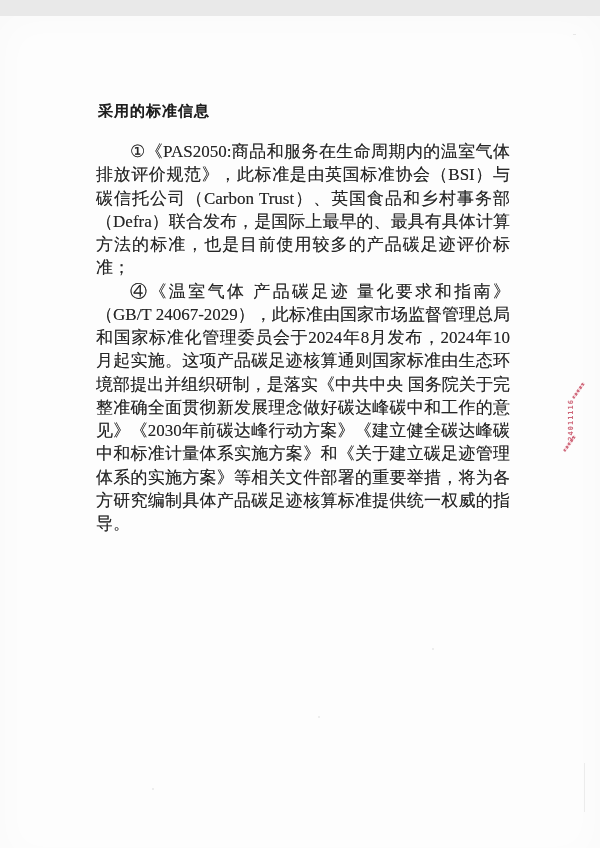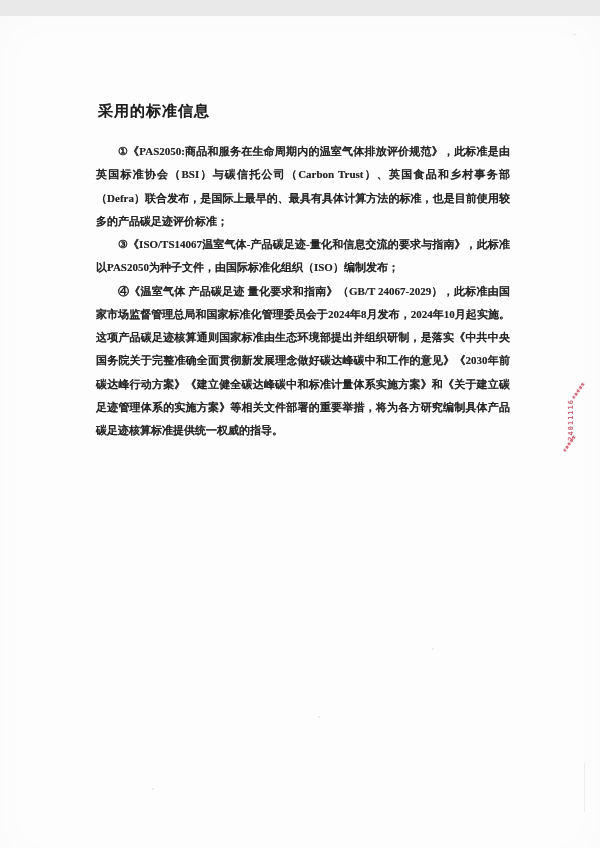--- a/index.html
+++ b/index.html
@@ -26,26 +26,25 @@
     font-weight: 700;
     letter-spacing: 1px;
     color: #1e1e1e;
     text-shadow: 0 0 0.5px rgba(30,30,30,0.55);
   }
   .doc-body {
     position: absolute;
     left: 96px;
     top: 124px;
     width: 414px;
-    font-size: 11px;
+    font-size: 17px;
     line-height: 23.25px;
     color: #262626;
     text-align: justify;
     text-shadow: 0 0 0.5px rgba(40,40,40,0.5);
-    font-weight: bold;
   }
   .doc-body p {
     margin: 0;
     padding: 0;
     text-indent: 2em;
     word-break: break-word;
   }
   
   .stamp {
     position: absolute;
@@ -99,21 +98,20 @@
 </style>
 </head>
 <body>
 
 <div class="page">
 
   <h1 class="doc-title">采用的标准信息</h1>
 
   <div class="doc-body">
     <p>①《PAS2050:商品和服务在生命周期内的温室气体排放评价规范》，此标准是由英国标准协会（BSI）与碳信托公司（Carbon Trust）、英国食品和乡村事务部（Defra）联合发布，是国际上最早的、最具有具体计算方法的标准，也是目前使用较多的产品碳足迹评价标准；</p>
-    <p>③《ISO/TS14067温室气体-产品碳足迹-量化和信息交流的要求与指南》，此标准以PAS2050为种子文件，由国际标准化组织（ISO）编制发布；</p>
     <p>④《温室气体 产品碳足迹 量化要求和指南》（GB/T 24067-2029），此标准由国家市场监督管理总局和国家标准化管理委员会于2024年8月发布，2024年10月起实施。这项产品碳足迹核算通则国家标准由生态环境部提出并组织研制，是落实《中共中央 国务院关于完整准确全面贯彻新发展理念做好碳达峰碳中和工作的意见》《2030年前碳达峰行动方案》《建立健全碳达峰碳中和标准计量体系实施方案》和《关于建立碳足迹管理体系的实施方案》等相关文件部署的重要举措，将为各方研究编制具体产品碳足迹核算标准提供统一权威的指导。</p>
   </div>
 
   <div class="stamp">
     <span class="stroke top"></span>
     <span class="stamp-number">24011116</span>
     <span class="stroke bottom"></span>
   </div>
 
   <div class="scan-line"></div>

